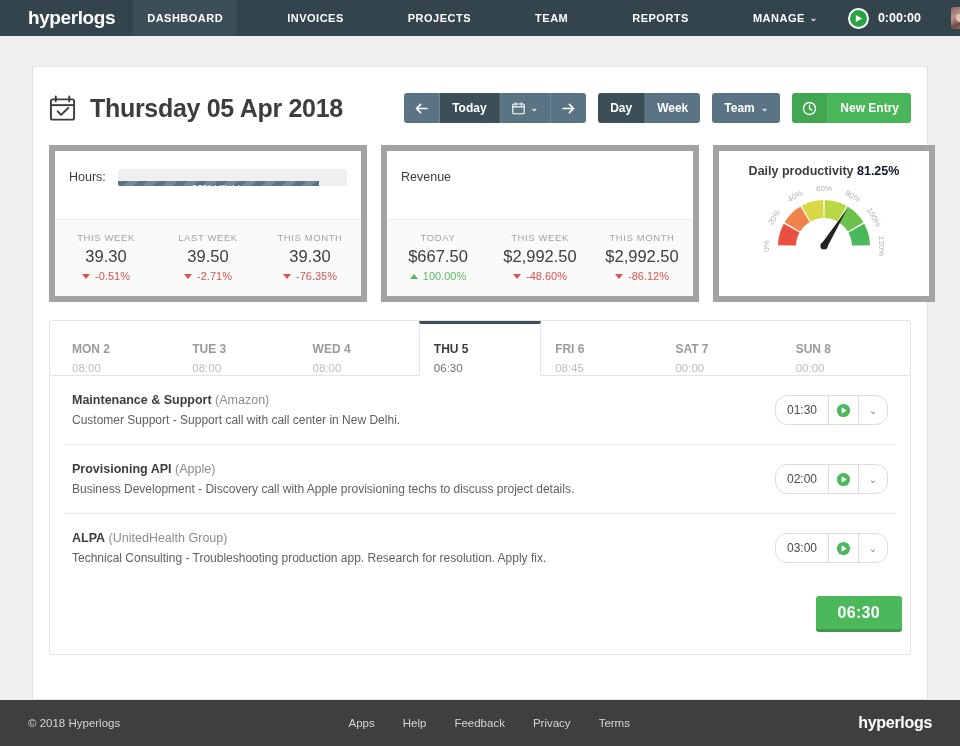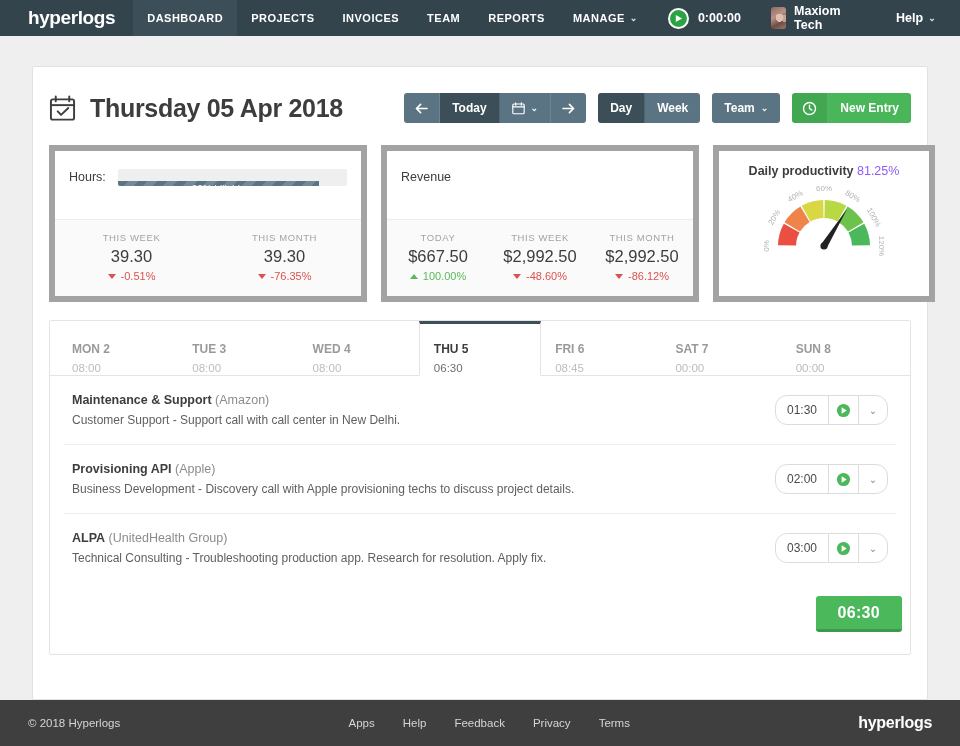--- a/index.html
+++ b/index.html
@@ -26,20 +26,21 @@
     font-size: 19px;
     font-weight: 700;
     letter-spacing: -0.4px;
     padding: 0 18px 0 28px;
     display: flex;
     align-items: center;
   }
   .nav {
     display: flex;
     align-items: stretch;
+    gap: 36px;
   }
   .nav-item {
     display: flex;
     align-items: center;
     padding: 0 14px;
     color: #ffffff;
     font-size: 11px;
     font-weight: 700;
     letter-spacing: 0.5px;
     text-decoration: none;
@@ -202,21 +203,21 @@
   .stat-value { font-size: 16.5px; color: #3d3d3d; font-weight: 400; margin-bottom: 4px; }
   .stat-delta { font-size: 11px; display:flex; align-items:center; justify-content:center; gap:5px;}
   .stat-delta.down { color: #d9534f; }
   .stat-delta.up { color: #5cb85c; }
   .tri-down { width:0;height:0;border-left:4px solid transparent;border-right:4px solid transparent;border-top:5px solid currentColor;}
   .tri-up { width:0;height:0;border-left:4px solid transparent;border-right:4px solid transparent;border-bottom:5px solid currentColor;}
 
   
   .gauge-inner { padding: 13px 10px 10px; text-align:center; }
   .gauge-title { font-size: 12.5px; font-weight:700; color:#3d3d3d; }
-  .gauge-title .pct { font-weight: 400; color: #8b5cf6; }
+  .gauge-title .pct { font-weight: 700; color: #0f172a; }
   .gauge-svg { display:block; margin: 2px auto 0; }
 
   
   .week-panel {
     border: 1px solid #e4e4e4;
     border-radius: 2px;
     background:#fff;
   }
   .daytabs {
     display: flex;
@@ -300,24 +301,24 @@
 </head>
 <body>
 
 <div class="topbar">
   <div class="brand">hyperlogs</div>
   <nav class="nav" id="main-nav">
       <a class="nav-item active">
         <span>DASHBOARD</span>
       </a>
       <a class="nav-item">
-        <span>PROJECTS</span>
+        <span>INVOICES</span>
       </a>
       <a class="nav-item">
-        <span>INVOICES</span>
+        <span>PROJECTS</span>
       </a>
       <a class="nav-item">
         <span>TEAM</span>
       </a>
       <a class="nav-item">
         <span>REPORTS</span>
       </a>
       <a class="nav-item">
         <span>MANAGE</span>
         <span class="nav-caret">⌄</span>
@@ -424,20 +425,28 @@
         <div class="card-stats" id="hours-stats">
             <div class="stat">
               <div class="stat-label">THIS WEEK</div>
               <div class="stat-value">39.30</div>
               <div class="stat-delta down">
                 <span class="tri-down"></span>
                 <span>-0.51%</span>
               </div>
             </div>
             <div class="stat">
+              <div class="stat-label">LAST WEEK</div>
+              <div class="stat-value">39.50</div>
+              <div class="stat-delta down">
+                <span class="tri-down"></span>
+                <span>-2.71%</span>
+              </div>
+            </div>
+            <div class="stat">
               <div class="stat-label">THIS MONTH</div>
               <div class="stat-value">39.30</div>
               <div class="stat-delta down">
                 <span class="tri-down"></span>
                 <span>-76.35%</span>
               </div>
             </div>
           </div>
       </div>
 

